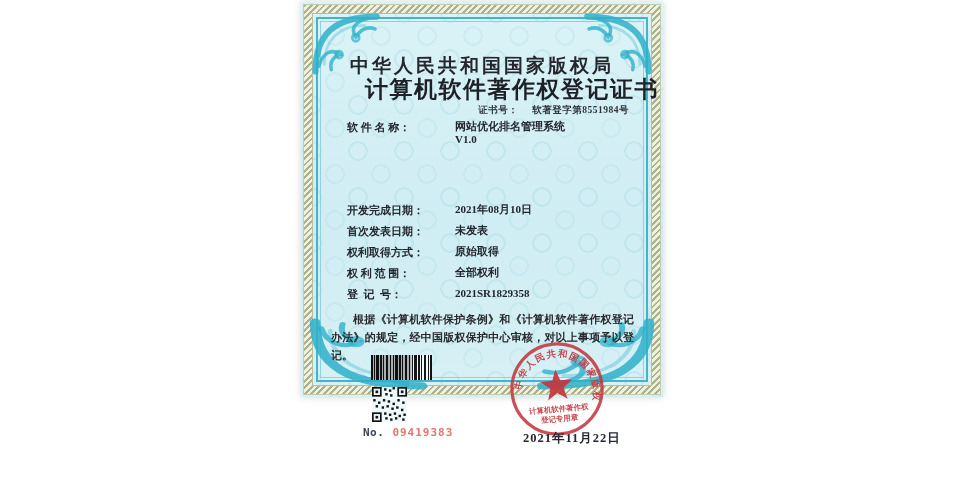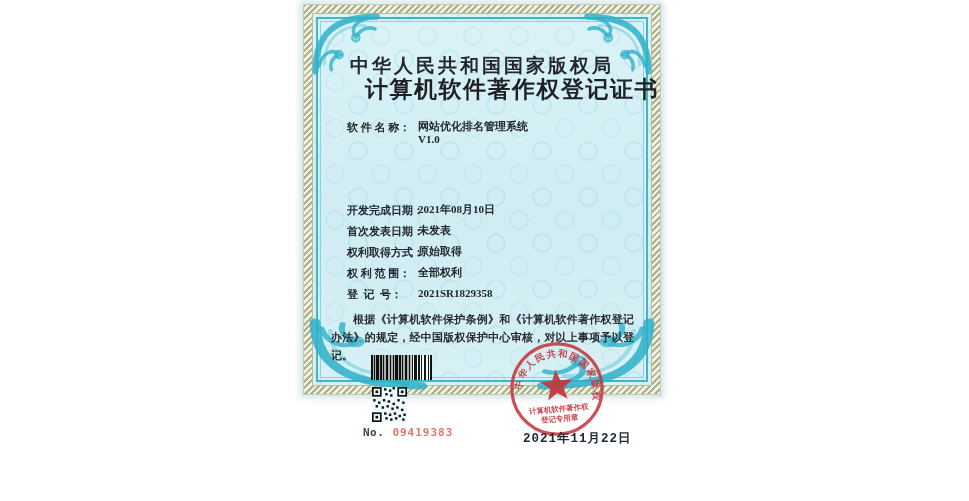--- a/index.html
+++ b/index.html
@@ -34,21 +34,21 @@
     font-size:19px;font-weight:700;letter-spacing:3px;color:#23262c;}
   .cert-title{position:absolute;top:72px;left:0;width:100%;text-align:center;
     font-size:23px;font-weight:700;letter-spacing:1.5px;color:#1d2026;margin-left:30px;}
   .cert-no{position:absolute;top:102px;right:34px;font-size:9.5px;color:#2f333b;
     font-weight:600;letter-spacing:.5px;}
   .cert-no .gap{display:inline-block;width:14px;}
 
   
   .field-row{position:absolute;left:46px;display:flex;font-size:11px;color:#22262e;}
   .field-row .lbl{width:71px;font-weight:700;white-space:pre;flex:none;}
-  .field-row .val{font-weight:600;white-space:pre;line-height:13px;}
+  .field-row .val{font-weight:600;white-space:pre;line-height:13px;margin-left:37px;}
   .r0{top:118px;font-family:Liberation Serif, serif;} .r1{top:159px;} .r2{top:201px;} .r3{top:222px;}
   .r4{top:243px;} .r5{top:264px;} .r6{top:285px;}
 
   
   .statement{position:absolute;left:30px;top:308px;width:303px;font-size:11px;
     line-height:18px;text-indent:2em;color:#26282c;font-weight:600;text-align:justify;}
 
   
   .barcode{position:absolute;left:70px;top:353px;width:61px;height:25px;
     background:
@@ -56,21 +56,21 @@
       repeating-linear-gradient(90deg,#161616 0 1.5px,#f2fbfc 1.5px 3px,#161616 3px 4px,#f2fbfc 4px 5.5px,#161616 5.5px 8px,#f2fbfc 8px 9.5px);
     box-shadow:inset 2px 0 0 #111,inset -2px 0 0 #111;}
   .qr{position:absolute;left:71px;top:385px;width:35px;height:35px;}
   .serial{position:absolute;left:62px;top:424px;font-size:11px;letter-spacing:.5px;
     font-family:"DejaVu Sans Mono","Liberation Mono",monospace;}
   .serial .no{color:#3b4657;font-weight:700;}
   .serial .num{color:#e4766b;font-weight:700;margin-left:8px;letter-spacing:1px;}
   .seal{position:absolute;left:207px;top:338px;width:98px;height:98px;opacity:.92;
     transform:rotate(-5deg);}
   .issue-date{position:absolute;left:222px;top:428px;font-size:12.5px;font-weight:700;
-    color:#232833;letter-spacing:1px;font-family:Liberation Mono, monospace;}
+    color:#232833;letter-spacing:1px;}
 </style>
 </head>
 <body>
 
 <div id="stage">
 
   <div class="paper">
 
     <div class="greek-frame"></div>
     <div class="teal-frame"></div>
@@ -112,20 +112,21 @@
         <path d="M14,58 C14,30 32,14 60,14" stroke-width="3" opacity=".65" stroke="#7fd0de"></path>
         <path d="M64,6 C48,10 44,18 50,27 C56,18 64,15 72,18" stroke-width="4" opacity=".8"></path>
         <path d="M8,60 C12,44 24,40 32,47 C24,49 20,56 22,64" stroke-width="4" opacity=".8"></path>
         <circle cx="50" cy="28" r="4" stroke-width="3" opacity=".7"></circle>
         <circle cx="31" cy="47" r="4" stroke-width="3" opacity=".7"></circle>
       </g>
     </svg>
 
     <div class="authority">中华人民共和国国家版权局</div>
     <div class="cert-title">计算机软件著作权登记证书</div>
+    <div class="cert-no"><span>证书号：</span><span class="gap"></span><span>软著登字第8551984号</span></div>
 
     <div class="field-row r0">
       <span class="lbl">软 件 名 称：</span>
       <span class="val"><span>网站优化排名管理系统</span><br><span>V1.0</span></span>
     </div>
     <div class="field-row r2">
       <span class="lbl">开发完成日期：</span>
       <span class="val">2021年08月10日</span>
     </div>
     <div class="field-row r3">

